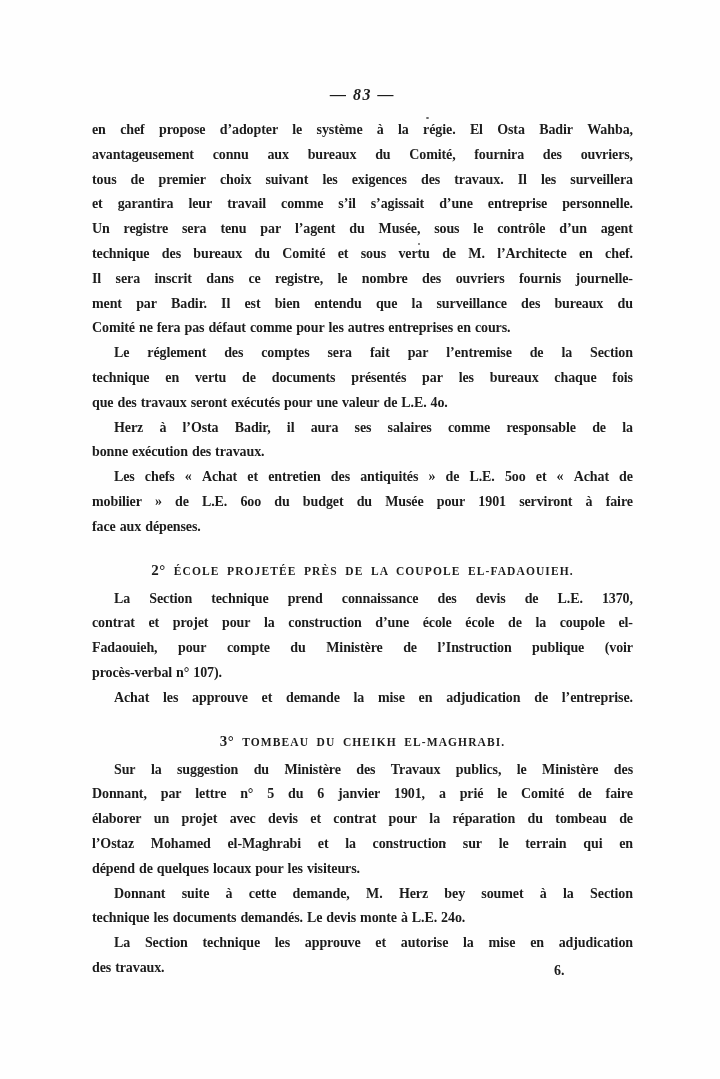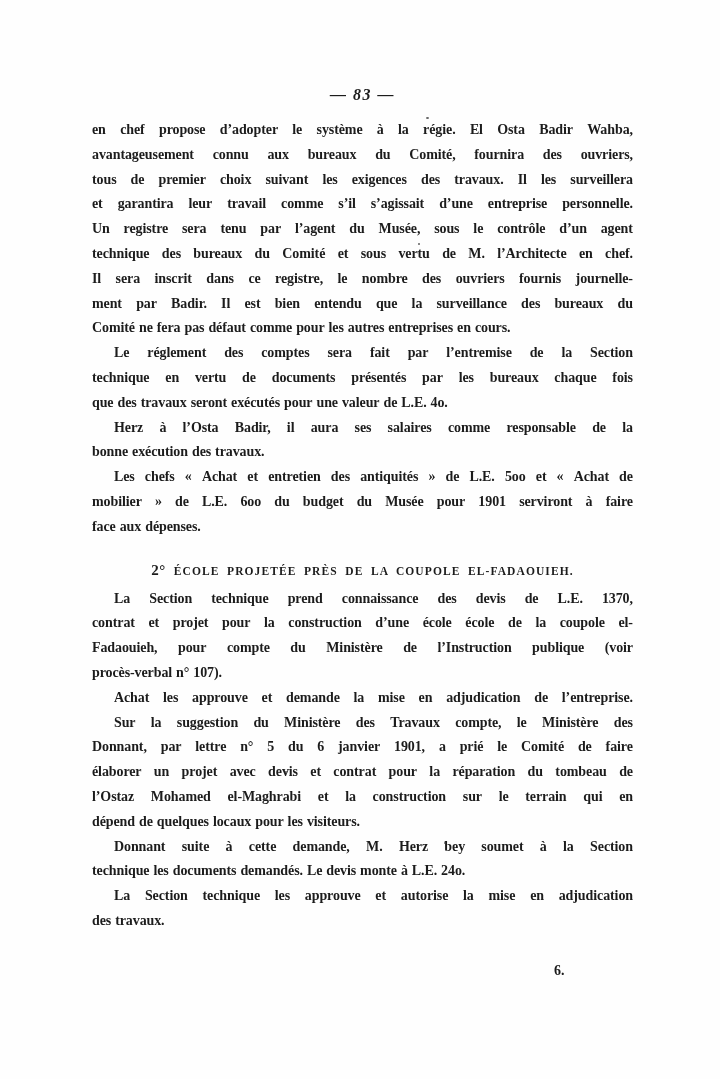--- a/index.html
+++ b/index.html
@@ -319,29 +319,30 @@
         <span>approuve</span>
         <span>et</span>
         <span>demande</span>
         <span>la</span>
         <span>mise</span>
         <span>en</span>
         <span>adjudication</span>
         <span>de</span>
         <span>l’entreprise.</span>
       </div>
+      <div class="heading"><span class="h-num">3° </span><span class="h-text">TOMBEAU DU CHEIKH EL-MAGHRABI.</span></div>
       <div class="line indent">
         <span>Sur</span>
         <span>la</span>
         <span>suggestion</span>
         <span>du</span>
         <span>Ministère</span>
         <span>des</span>
         <span>Travaux</span>
-        <span>compte,</span>
+        <span>publics,</span>
         <span>le</span>
         <span>Ministère</span>
         <span>des</span>
       </div>
       <div class="line">
         <span>Donnant,</span>
         <span>par</span>
         <span>lettre</span>
         <span>n°</span>
         <span>5</span>

